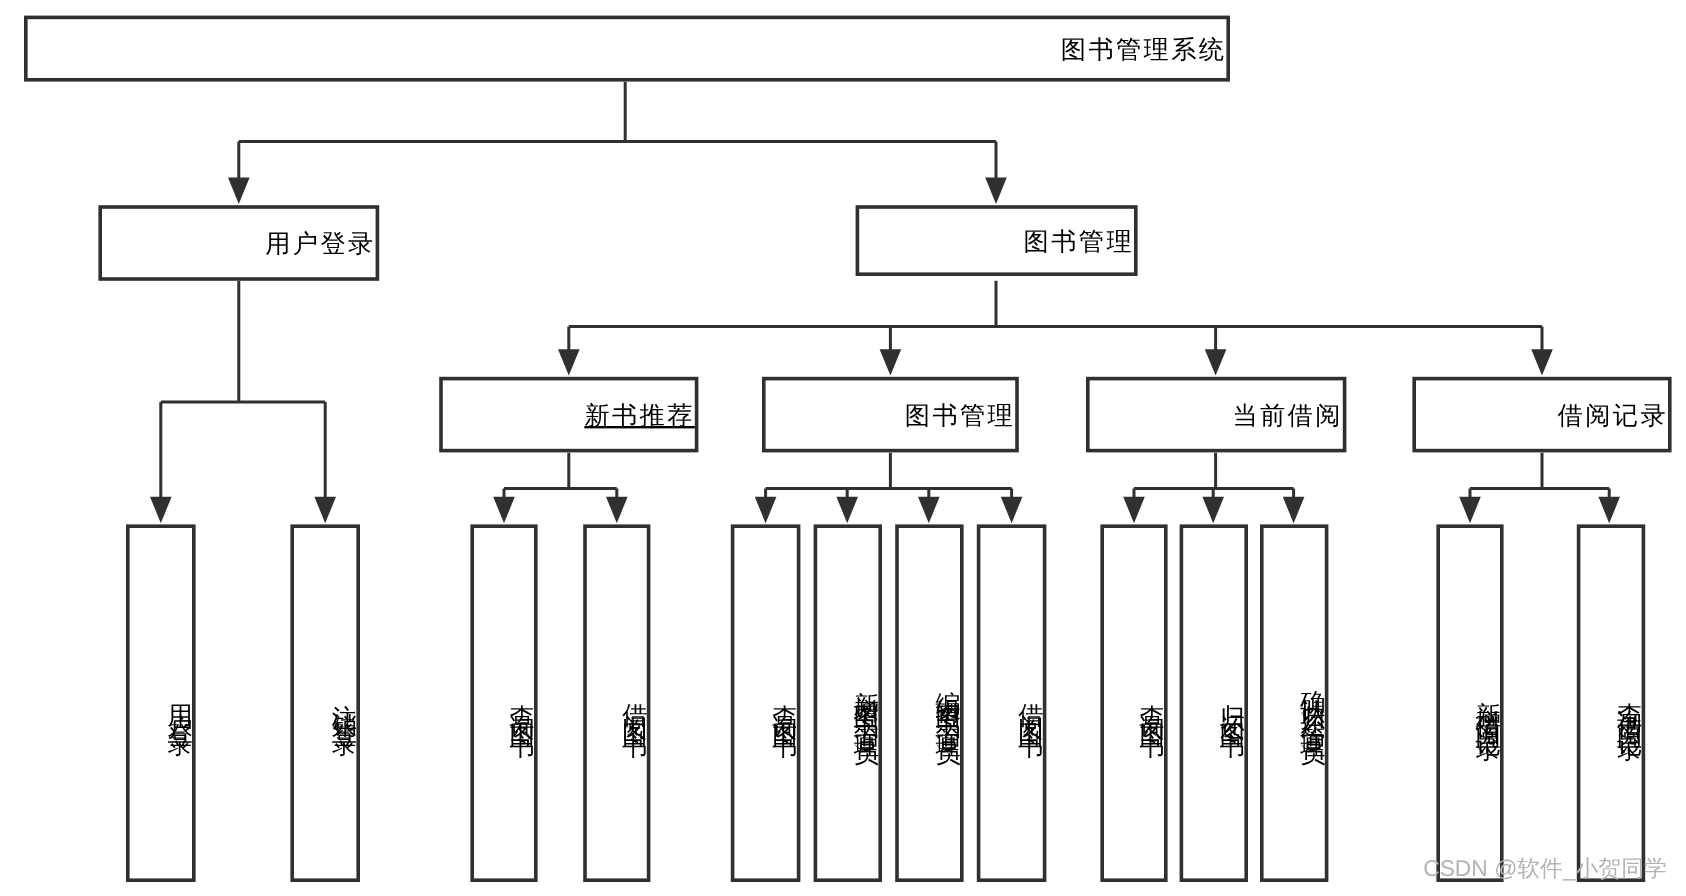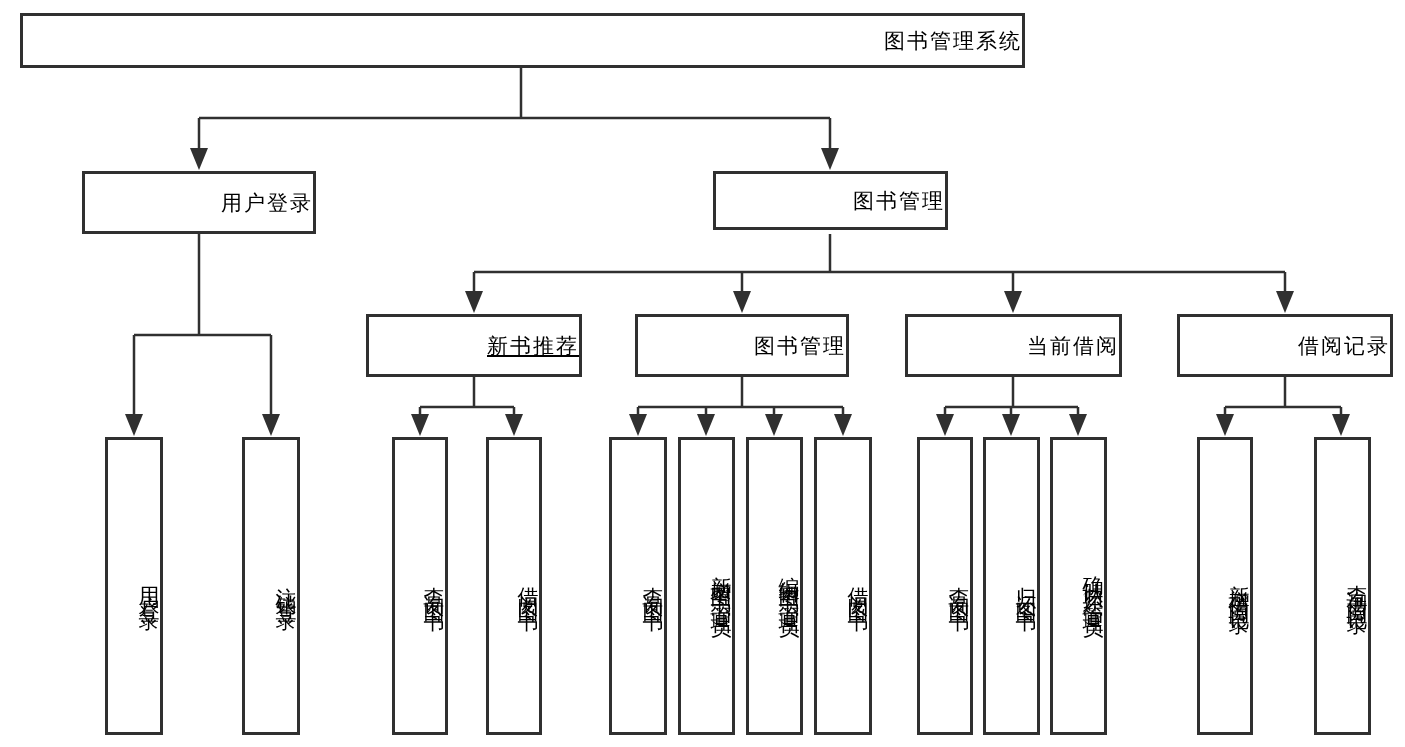--- a/index.html
+++ b/index.html
@@ -157,14 +157,15 @@
     <span class="lbl">确认归还（管理员）</span>
   </div>
 
   <div class="box vbox long" style="left:1197px; top:437px; width:56px; height:298px;">
     <span class="lbl">新增借阅记录</span>
   </div>
   <div class="box vbox long" style="left:1314px; top:437px; width:57px; height:298px;">
     <span class="lbl">查询借阅记录</span>
   </div>
 
+  <div class="watermark">CSDN @软件_小贺同学</div>
 
 </div>
 
 </body></html>

